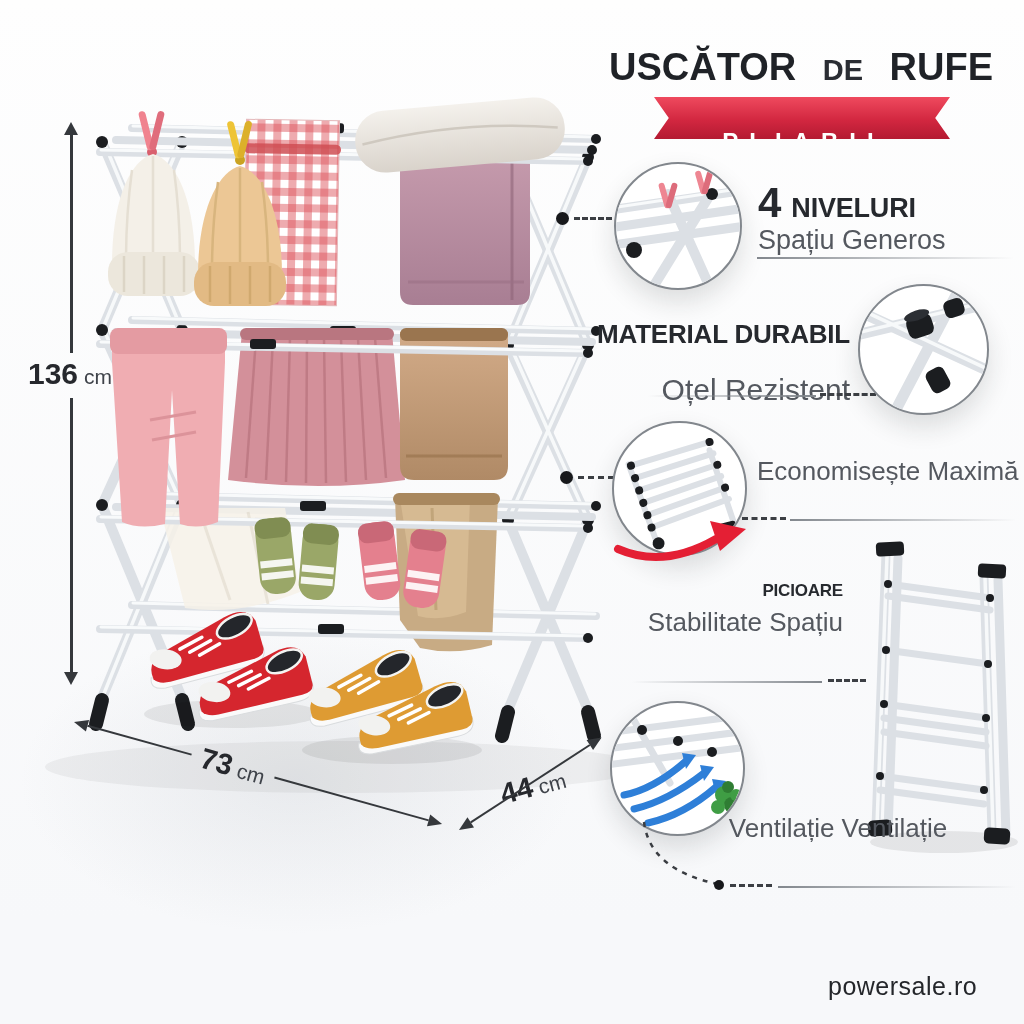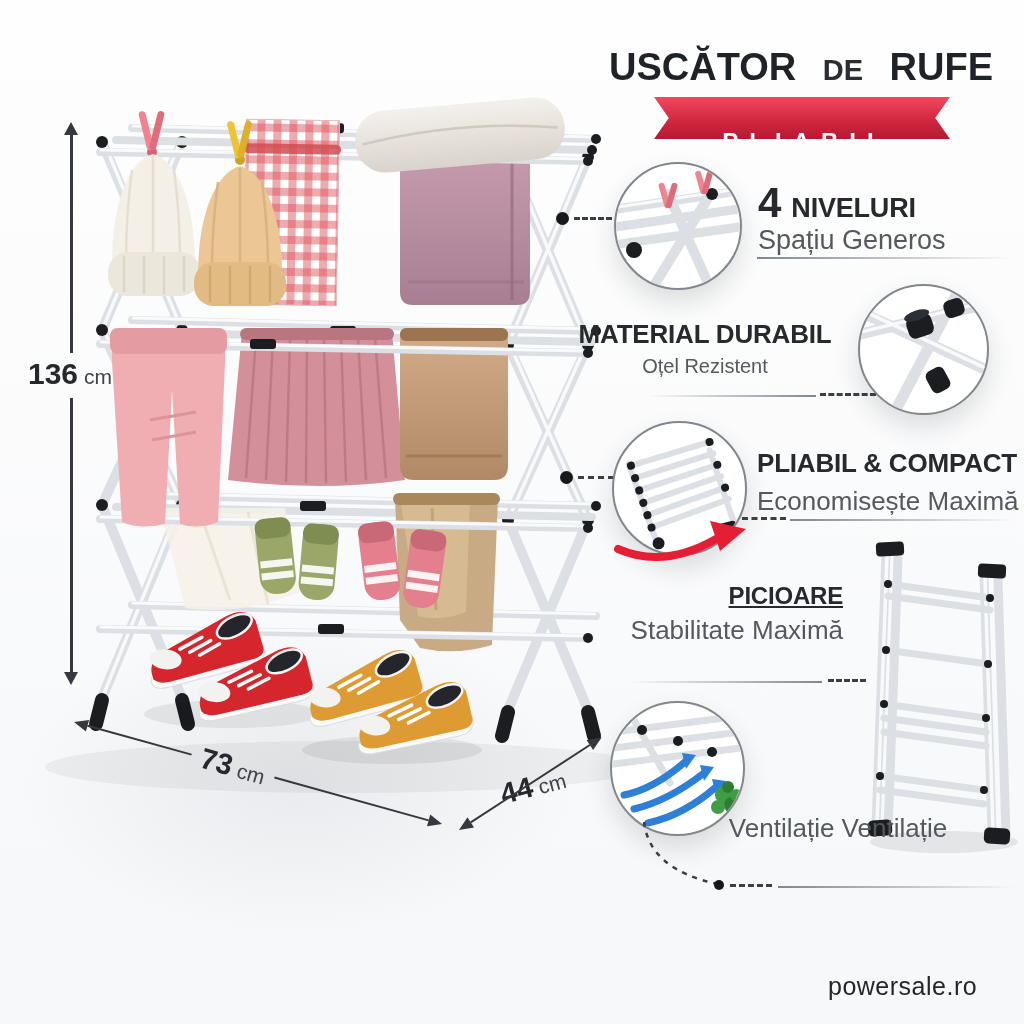--- a/index.html
+++ b/index.html
@@ -20,28 +20,28 @@
            box-shadow:0 12px 26px rgba(30,33,38,.14);}
   .fcircle svg{display:block;width:100%;height:100%;}
   
   .f-head{font-weight:800;color:#26292e;letter-spacing:-.2px;line-height:1.15;}
   .f-sub{color:#54585f;font-weight:400;line-height:1.2;}
   .f1{left:758px;top:184px;width:262px;}
   .f1 .row{display:flex;align-items:baseline;gap:10px;}
   .f1 .num{font-size:42px;font-weight:800;color:#26292e;line-height:.9;}
   .f1 .f-head{font-size:27px;}
   .f1 .f-sub{font-size:27px;}
-  .f2{left:560px;top:320px;width:290px;text-align:center;}
+  .f2{left:560px;top:320px;width:290px;text-align:right;}
   .f2 .f-head{font-size:26px;}
-  .f2 .f-sub{font-size:20px;margin-top:4px;}
+  .f2 .f-sub{font-size:30px;margin-top:22px;}
   .f3{left:757px;top:449px;width:262px;}
   .f3 .f-head{font-size:26px;}
   .f3 .f-sub{font-size:26px;margin-top:7px;}
   .f4{left:543px;top:581px;width:300px;text-align:right;}
-  .f4 .f-head{font-size:24px;line-height:1.22;text-decoration:underline;}
+  .f4 .f-head{font-size:17px;line-height:1.22;}
   .f4 .f-sub{font-size:26px;margin-top:5px;}
   .f5{left:710px;top:806px;width:256px;text-align:center;}
   .f5 .f-head{font-size:28px;}
   .f5 .f-sub{font-size:26px;margin-top:7px;}
   
   .fade-r{height:2px;background:linear-gradient(90deg,#82878d,rgba(255,255,255,0));}
   .fade-l{height:2px;background:linear-gradient(90deg,rgba(255,255,255,0),#82878d);}
   .dashes{height:0;border-top:3px dashed #3c3f44;}
   .dot{width:13px;height:13px;border-radius:50%;background:#17181b;}
   
@@ -466,29 +466,28 @@
         <rect class="bk" x="30" y="44" width="18" height="11" rx="4"></rect>
         <circle class="bk" cx="-32" cy="48" r="6"></circle>
       </g>
     </svg>
   </div>
   <svg class="abs" style="left:612px;top:521px" width="142" height="48" viewBox="0 0 142 48">
     <path d="M6,28 Q52,48 104,18" stroke="#e41f34" stroke-width="8" fill="none" stroke-linecap="round"></path>
     <polygon points="98,0 134,8 108,30" fill="#e41f34"></polygon>
   </svg>
   <div class="abs f3">
-    <div class="f-head">PLIABIL &amp; COMPACT</div>
     <div class="f-sub">Economisește Maximă</div>
   </div>
   <div class="abs dashes" style="left:742px;top:517px;width:44px"></div>
   <div class="abs fade-r" style="left:790px;top:519px;width:226px"></div>
 
   <div class="abs f4">
     <div class="f-head">PICIOARE</div>
-    <div class="f-sub">Stabilitate Maximă</div>
+    <div class="f-sub">Stabilitate Spațiu</div>
   </div>
   <div class="abs fade-l" style="left:632px;top:681px;width:190px"></div>
   <div class="abs dashes" style="left:828px;top:679px;width:38px"></div>
 
   <svg class="abs" style="left:852px;top:532px" width="172" height="325" viewBox="0 0 172 325">
     <ellipse cx="92" cy="310" rx="74" ry="11" fill="#000000" opacity="0.08"></ellipse>
     <line class="tb" style="stroke-width:9" x1="34" y1="22" x2="24" y2="295"></line>
     <line class="tb" style="stroke-width:9" x1="46" y1="26" x2="36" y2="299"></line>
     <line class="tb" style="stroke-width:9" x1="132" y1="44" x2="140" y2="300"></line>
     <line class="tb" style="stroke-width:9" x1="146" y1="48" x2="154" y2="304"></line>

